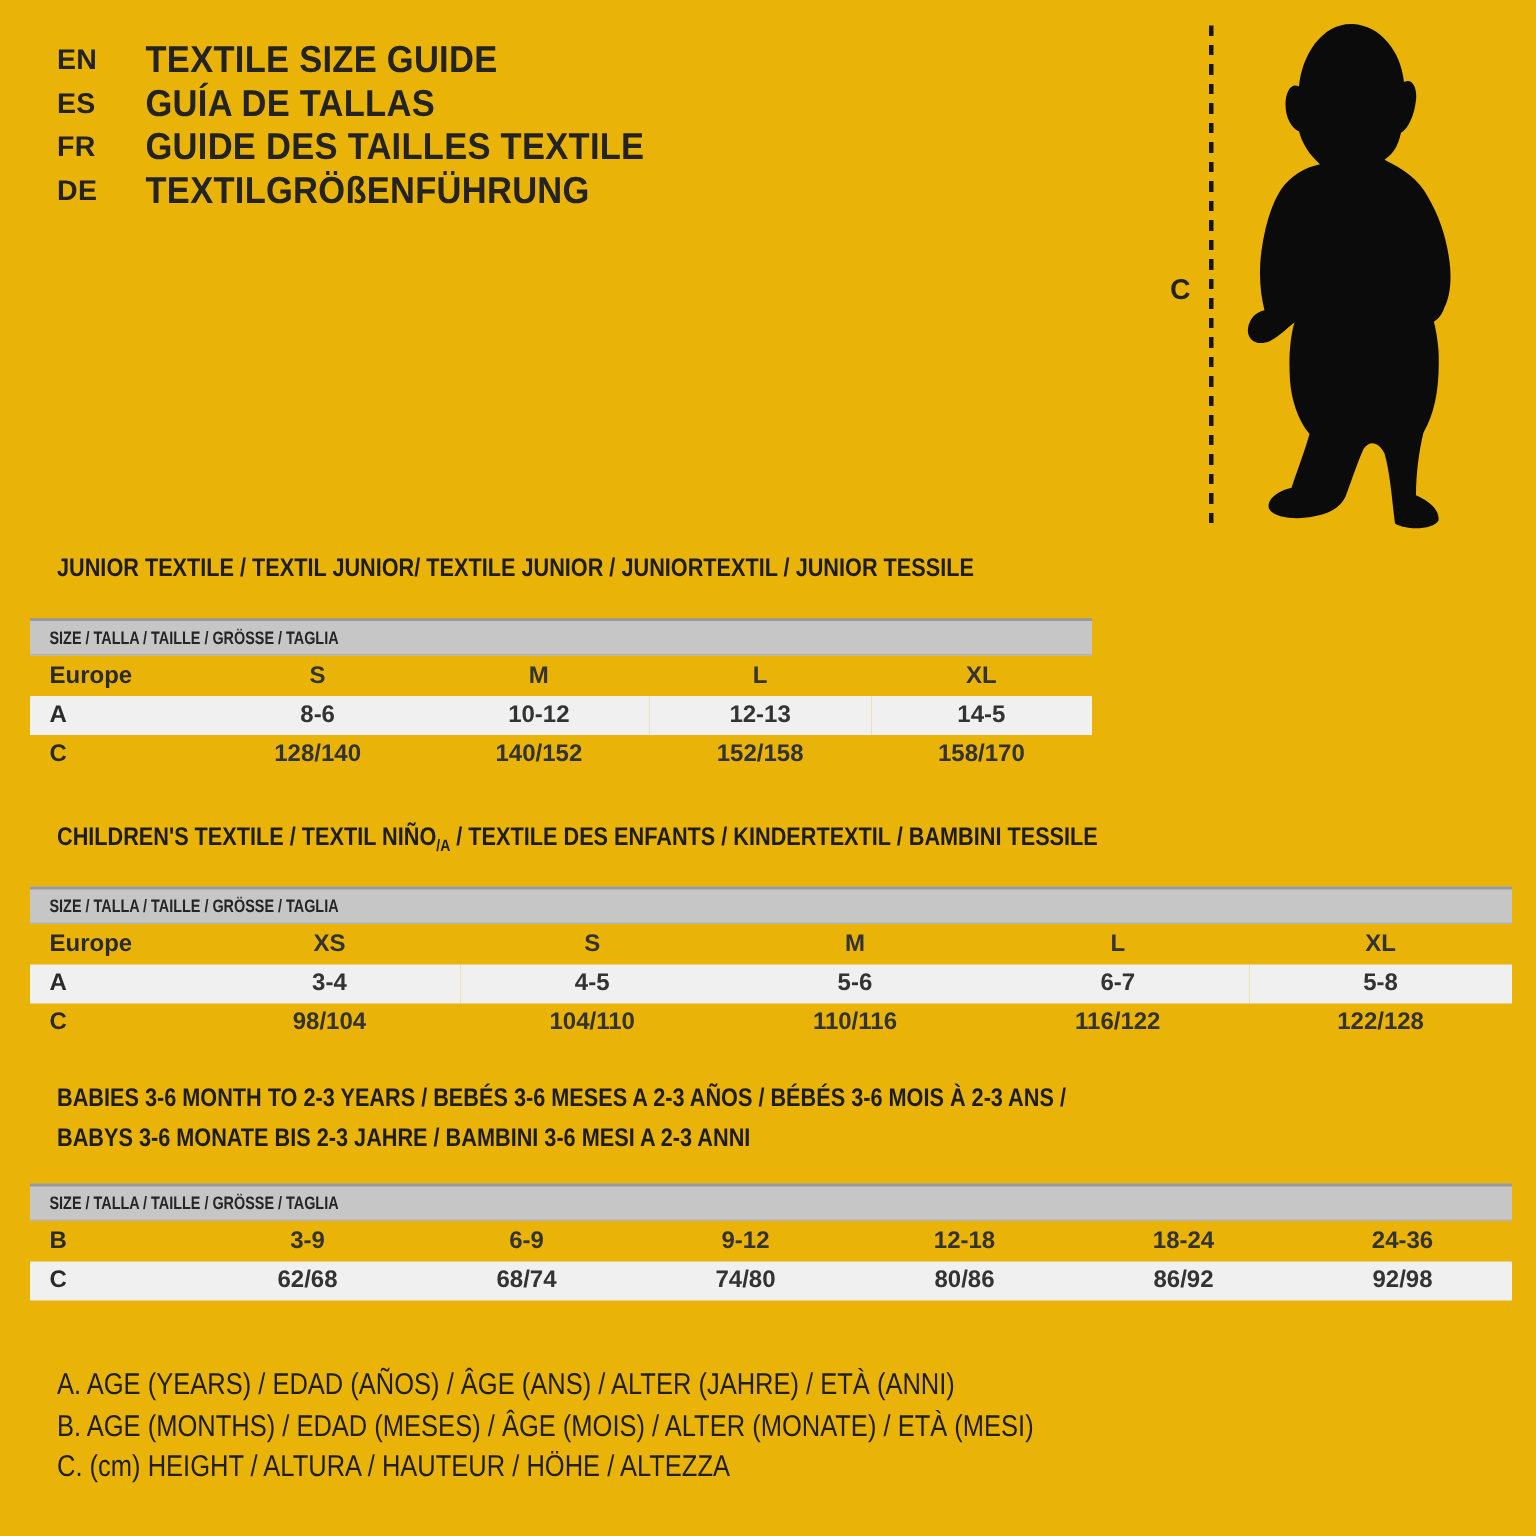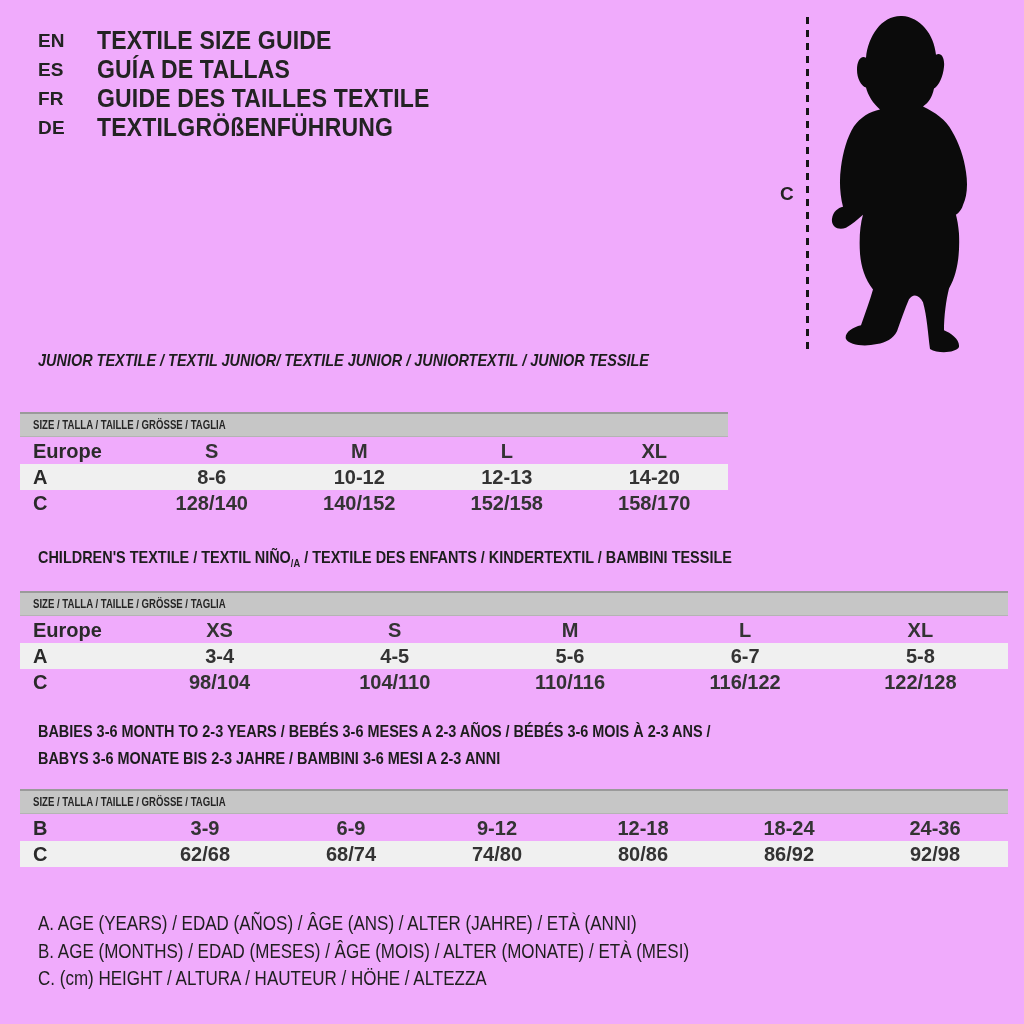--- a/index.html
+++ b/index.html
@@ -1,17 +1,17 @@
 <!DOCTYPE html>
 <html><head>
 <meta charset="utf-8">
 <style>
   html,body{margin:0;padding:0;background:#ffffff;}
   .page{
-    position:relative;width:1024px;height:1024px;background:#f0abfc;overflow:hidden;
+    position:relative;width:1024px;height:1024px;background:#eab308;overflow:hidden;
     font-family:"Liberation Sans","DejaVu Sans",sans-serif;color:#232323;
   }
   .cond{display:inline-block;transform:scaleX(0.85);transform-origin:0 50%;white-space:nowrap;}
   .cond92{display:inline-block;transform:scaleX(0.92);transform-origin:0 50%;white-space:nowrap;}
   .cond80{display:inline-block;transform:scaleX(0.80);transform-origin:0 50%;white-space:nowrap;}
 
   
   .lang-list{position:absolute;left:38px;top:26px;}
   .lang-row{display:flex;height:29px;align-items:center;}
   .lang-code{width:59px;font-size:19px;font-weight:700;letter-spacing:.2px;}
@@ -31,21 +31,21 @@
 
   
   .size-table-wrap{position:absolute;left:20px;}
   .size-bar{
     height:22px;border-top:2px solid #9a9a9a;border-bottom:1px solid #b4b4b4;
     background:#c6c6c6;display:flex;align-items:center;padding-left:13px;
     font-size:12px;font-weight:700;color:#252525;
   }
   table.size-table{border-collapse:collapse;table-layout:fixed;margin-top:1px;}
   table.size-table td{
-    height:26px;padding:0;font-size:20px;font-weight:700;color:#333333;
+    height:26px;padding:0;font-size:16px;font-weight:700;color:#333333;
     text-align:center;vertical-align:middle;white-space:nowrap;
   }
   table.size-table td.rowlabel{text-align:left;padding-left:13px;color:#2a2a2a;}
   tr.shaded td{background:#f0f0f0;}
 
   
   .footnotes{position:absolute;left:38px;top:912px;}
   .footnote{font-size:20px;font-weight:400;color:#1f1f1f;height:27.5px;}
 </style>
 </head>
@@ -105,21 +105,21 @@
       C 15 203, 20 199, 25 198
       C 22 186, 21 172, 23 158
       C 25 143, 29 128, 36 117
       C 42 108, 52 102, 62 100
       C 55 94, 50 86, 48 78
       C 43 76, 39 69, 39 60
       C 39 51, 43 45, 48 48
       C 50 26, 64 5, 84 6 Z"></path>
   </svg>
 
-  <div class="sec-heading" style="top:351px;font-style:italic;">
+  <div class="sec-heading" style="top:369px;">
     <span class="cond">JUNIOR TEXTILE / TEXTIL JUNIOR/ TEXTILE JUNIOR / JUNIORTEXTIL / JUNIOR TESSILE</span>
   </div>
   <div class="size-table-wrap" style="top:412px;width:708px;">
     <div class="size-bar">
       <span class="cond80">SIZE / TALLA / TAILLE / GRÖSSE / TAGLIA</span>
     </div>
     <table class="size-table" style="width:708px;">
       <colgroup>
           <col style="width:118px">
           <col>
@@ -133,21 +133,21 @@
         <td>S</td>
         <td>M</td>
         <td>L</td>
         <td>XL</td>
       </tr>
       <tr class="shaded">
         <td class="rowlabel">A</td>
         <td>8-6</td>
         <td>10-12</td>
         <td>12-13</td>
-        <td>14-20</td>
+        <td>14-5</td>
       </tr>
       <tr>
         <td class="rowlabel">C</td>
         <td>128/140</td>
         <td>140/152</td>
         <td>152/158</td>
         <td>158/170</td>
       </tr>
     </tbody>
       </table>

